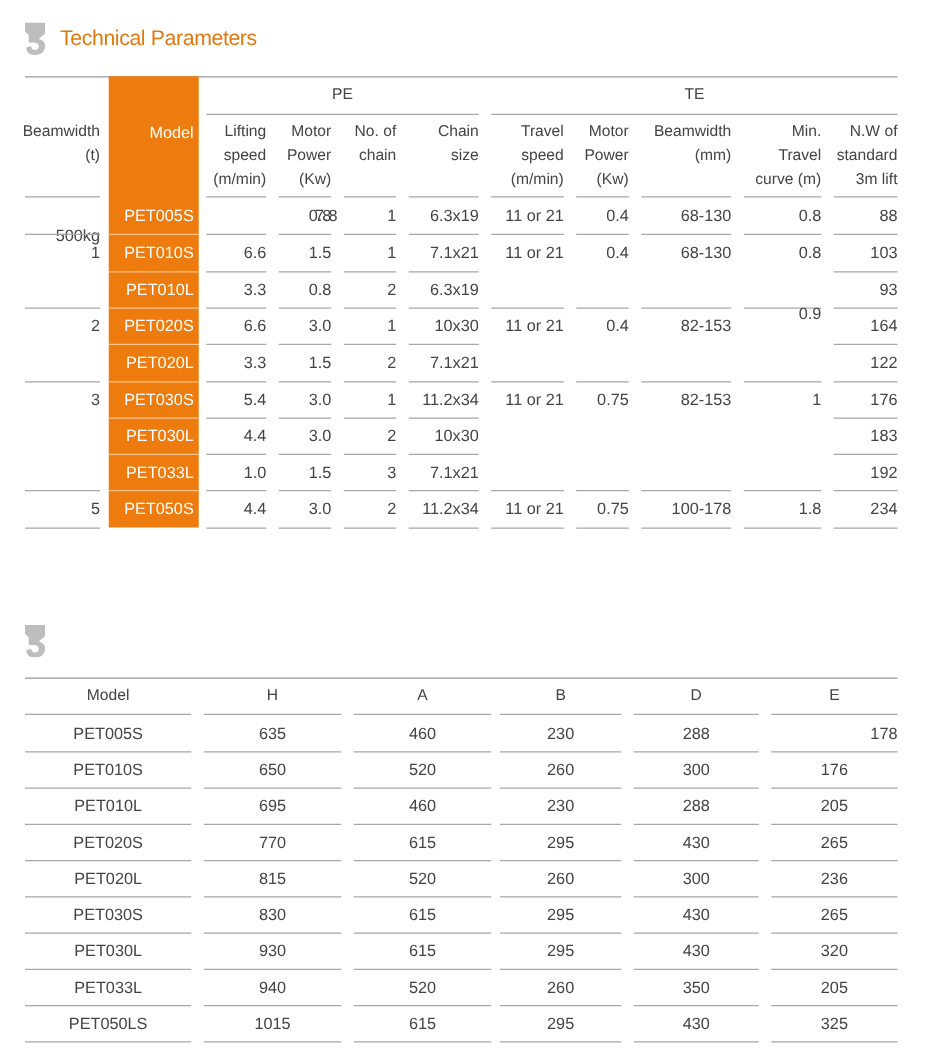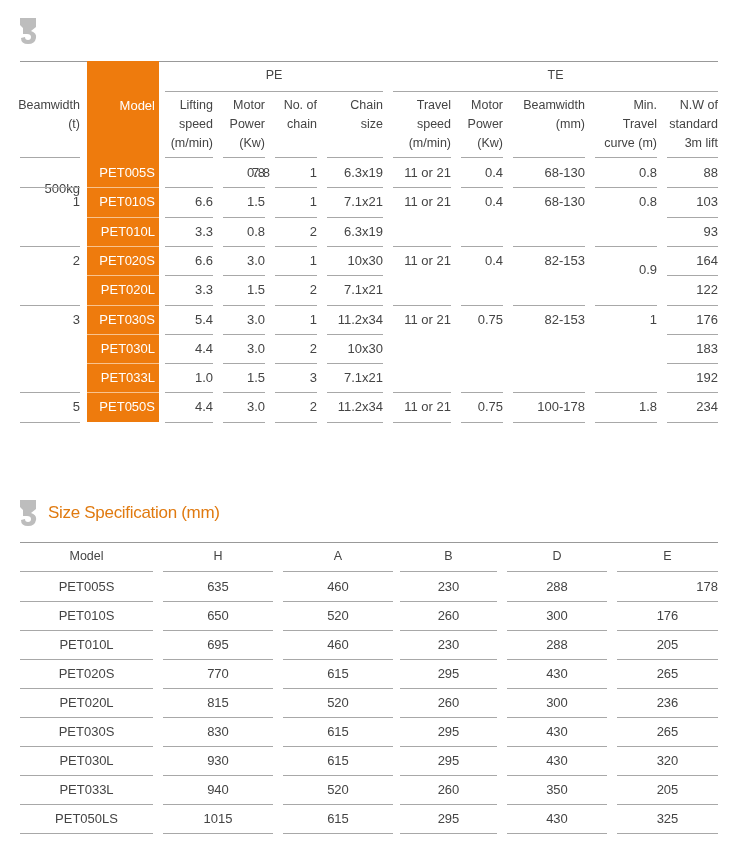--- a/index.html
+++ b/index.html
@@ -22,20 +22,21 @@
   .size { position:absolute; left:20px; top:542px; width:710px; }
   .size .cell { text-align:center; }
 </style>
 </head>
 <body>
 
 <div class="section-title" style="top:18px;">
   <svg class="hook" viewBox="0 0 20 26">
     <path d="M2 0 H18 V9 L13 13 Q19 15 18 20 Q17 26 10 26 Q3 26 3 20 L7 19 Q7 22 10 22 Q13 22 13 19 Q13 16 9 16 L5 16 V10 L2 7 Z" fill="#bdbdbd"></path>
   </svg>
+  <span class="title-text">Technical Parameters</span>
 </div>
 
 <div class="tech" id="tech">
   <div class="topline"></div>
   <div class="model-col"></div>
 <div class="cell hdr" style="left:145px;width:218px;top:6px;text-align:center;">PE</div>
     <div class="cell hdr" style="left:373px;width:325px;top:6px;text-align:center;">TE</div>
     <div class="uline" style="left:145px;width:218px;top:30px;"></div>
     <div class="uline" style="left:373px;width:325px;top:30px;"></div>
     <div class="cell hdr" style="left:-10px;width:70px;top:36px;">Beamwidth</div>
@@ -137,21 +138,21 @@
     <div class="uline" style="left:647px;width:51px;top:184.9px;"></div>
     <div class="model-sep" style="top:184.9px;"></div>
     <div class="cell" style="left:-10px;width:70px;top:190.9px;">2</div>
     <div class="cell" style="left:135px;width:58px;top:190.9px;">6.6</div>
     <div class="cell" style="left:193px;width:52px;top:190.9px;">3.0</div>
     <div class="cell" style="left:245px;width:52px;top:190.9px;">1</div>
     <div class="cell" style="left:297px;width:66px;top:190.9px;">10x30</div>
     <div class="cell" style="left:363px;width:68px;top:190.9px;">11 or 21</div>
     <div class="cell" style="left:431px;width:52px;top:190.9px;">0.4</div>
     <div class="cell" style="left:483px;width:82px;top:190.9px;">82-153</div>
-    <div class="cell" style="left:565px;width:72px;top:200px;">0.9</div>
+    <div class="cell" style="left:565px;width:72px;top:181px;">0.9</div>
     <div class="cell" style="left:637px;width:61px;top:190.9px;">164</div>
     <div class="model-cell" style="top:190.9px;">PET020S</div>
     <div class="uline" style="left:145px;width:48px;top:214.20000000000002px;"></div>
     <div class="uline" style="left:203px;width:42px;top:214.20000000000002px;"></div>
     <div class="uline" style="left:255px;width:42px;top:214.20000000000002px;"></div>
     <div class="uline" style="left:307px;width:56px;top:214.20000000000002px;"></div>
     <div class="uline" style="left:647px;width:51px;top:214.20000000000002px;"></div>
     <div class="model-sep" style="top:214.20000000000002px;"></div>
     <div class="cell" style="left:-10px;width:70px;top:220.2px;"></div>
     <div class="cell" style="left:135px;width:58px;top:220.2px;">3.3</div>
@@ -251,21 +252,20 @@
     <div class="uline" style="left:441px;width:42px;top:360.7px;"></div>
     <div class="uline" style="left:493px;width:72px;top:360.7px;"></div>
     <div class="uline" style="left:575px;width:62px;top:360.7px;"></div>
     <div class="uline" style="left:647px;width:51px;top:360.7px;"></div>
   </div>
 
 <div class="section-title" style="top:500px;">
   <svg class="hook" viewBox="0 0 20 26">
     <path d="M2 0 H18 V9 L13 13 Q19 15 18 20 Q17 26 10 26 Q3 26 3 20 L7 19 Q7 22 10 22 Q13 22 13 19 Q13 16 9 16 L5 16 V10 L2 7 Z" fill="#bdbdbd"></path>
   </svg>
-  <span class="title-text">Size Specification (mm)</span>
 </div>
 
 <div class="size" id="size">
   <div class="topline"></div>
 <div class="cell hdr" style="left:0px;width:133px;top:6px;text-align:center;">Model</div>
     <div class="uline" style="left:0px;width:133px;top:29px;"></div>
     <div class="cell hdr" style="left:143px;width:110px;top:6px;text-align:center;">H</div>
     <div class="uline" style="left:143px;width:110px;top:29px;"></div>
     <div class="cell hdr" style="left:263px;width:110px;top:6px;text-align:center;">A</div>
     <div class="uline" style="left:263px;width:110px;top:29px;"></div>

